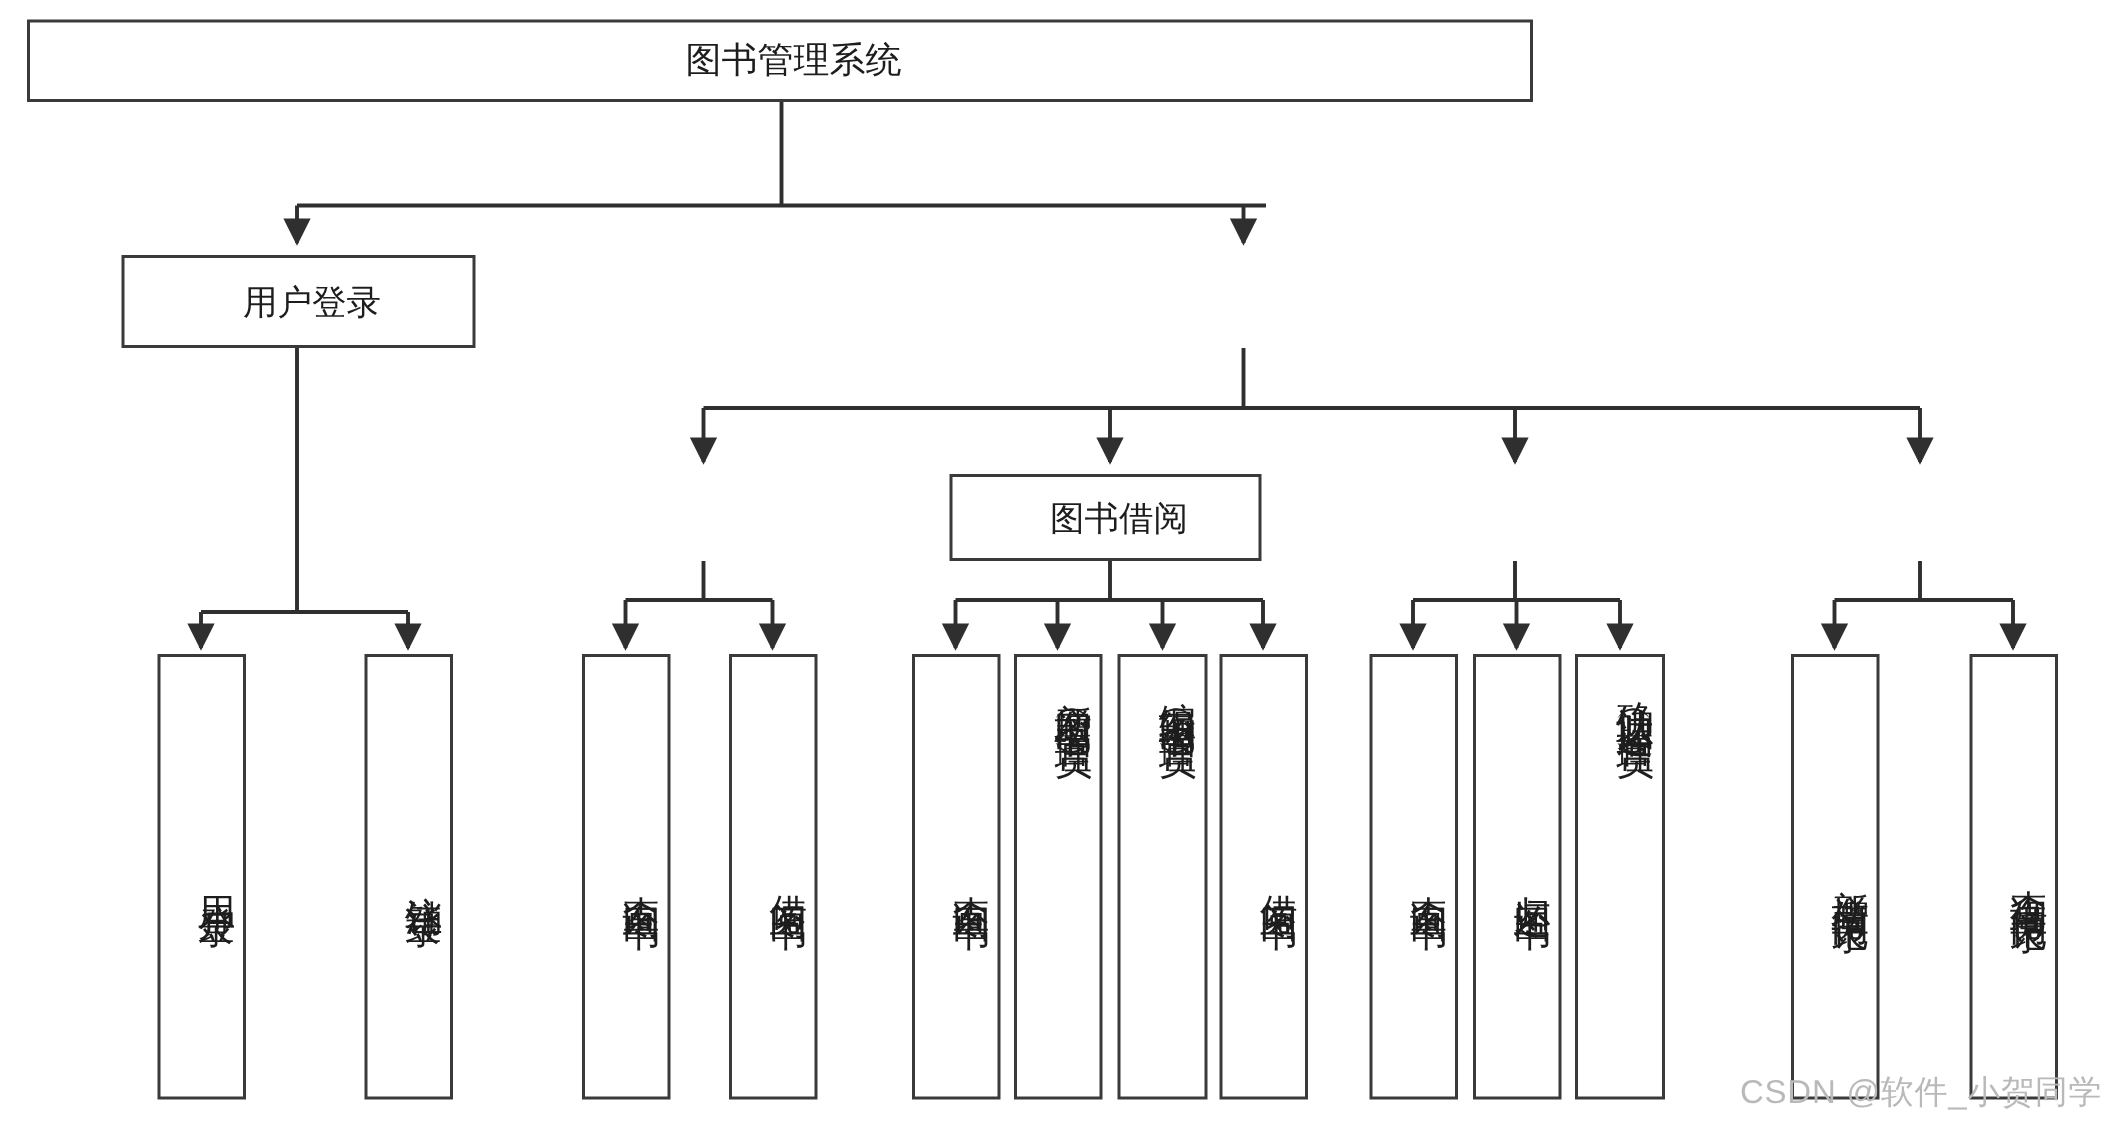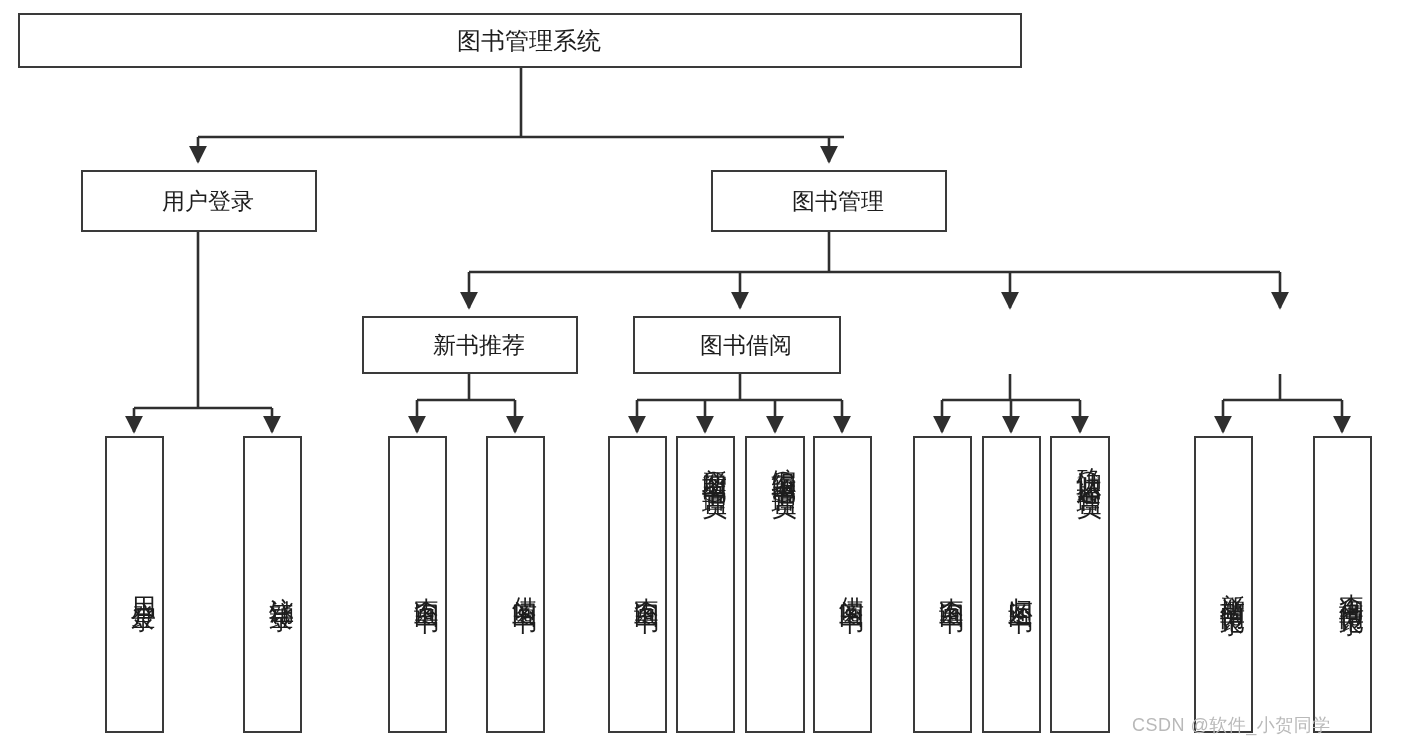--- a/index.html
+++ b/index.html
@@ -59,23 +59,23 @@
     font-size: 25px;
     letter-spacing: 4px;
     line-height: 1;
   }
   .node.vert.mid {
     align-items: center;
     padding-top: 0;
   }
   #watermark {
     position: absolute;
-    left: 1132px;
+    left: 1160px;
     top: 713px;
-    font-size: 18px;
+    font-size: 22px;
     color: #b9b9b9;
     white-space: nowrap;
     letter-spacing: 0.5px;
   }
 </style>
 </head>
 <body>
 
 <div id="canvas">
 
@@ -129,27 +129,21 @@
     </g>
   </svg>
 
   <div class="node horiz root" style="left:18px; top:13px; width:1004px; height:55px;">
     <span class="label">图书管理系统</span>
   </div>
 
   <div class="node horiz" style="left:81px; top:170px; width:236px; height:62px;">
     <span class="label">用户登录</span>
   </div>
-  <div class="node horiz" style="left:711px; top:170px; width:236px; height:62px;">
-    <span class="label">图书管理</span>
-  </div>
 
-  <div class="node horiz" style="left:362px; top:316px; width:216px; height:58px;">
-    <span class="label">新书推荐</span>
-  </div>
   <div class="node horiz" style="left:633px; top:316px; width:208px; height:58px;">
     <span class="label">图书借阅</span>
   </div>
 
   <div class="node vert mid" style="left:105px; top:436px; width:59px; height:297px;">
     <span class="label">用户登录</span>
   </div>
   <div class="node vert mid" style="left:243px; top:436px; width:59px; height:297px;">
     <span class="label">注销登录</span>
   </div>

